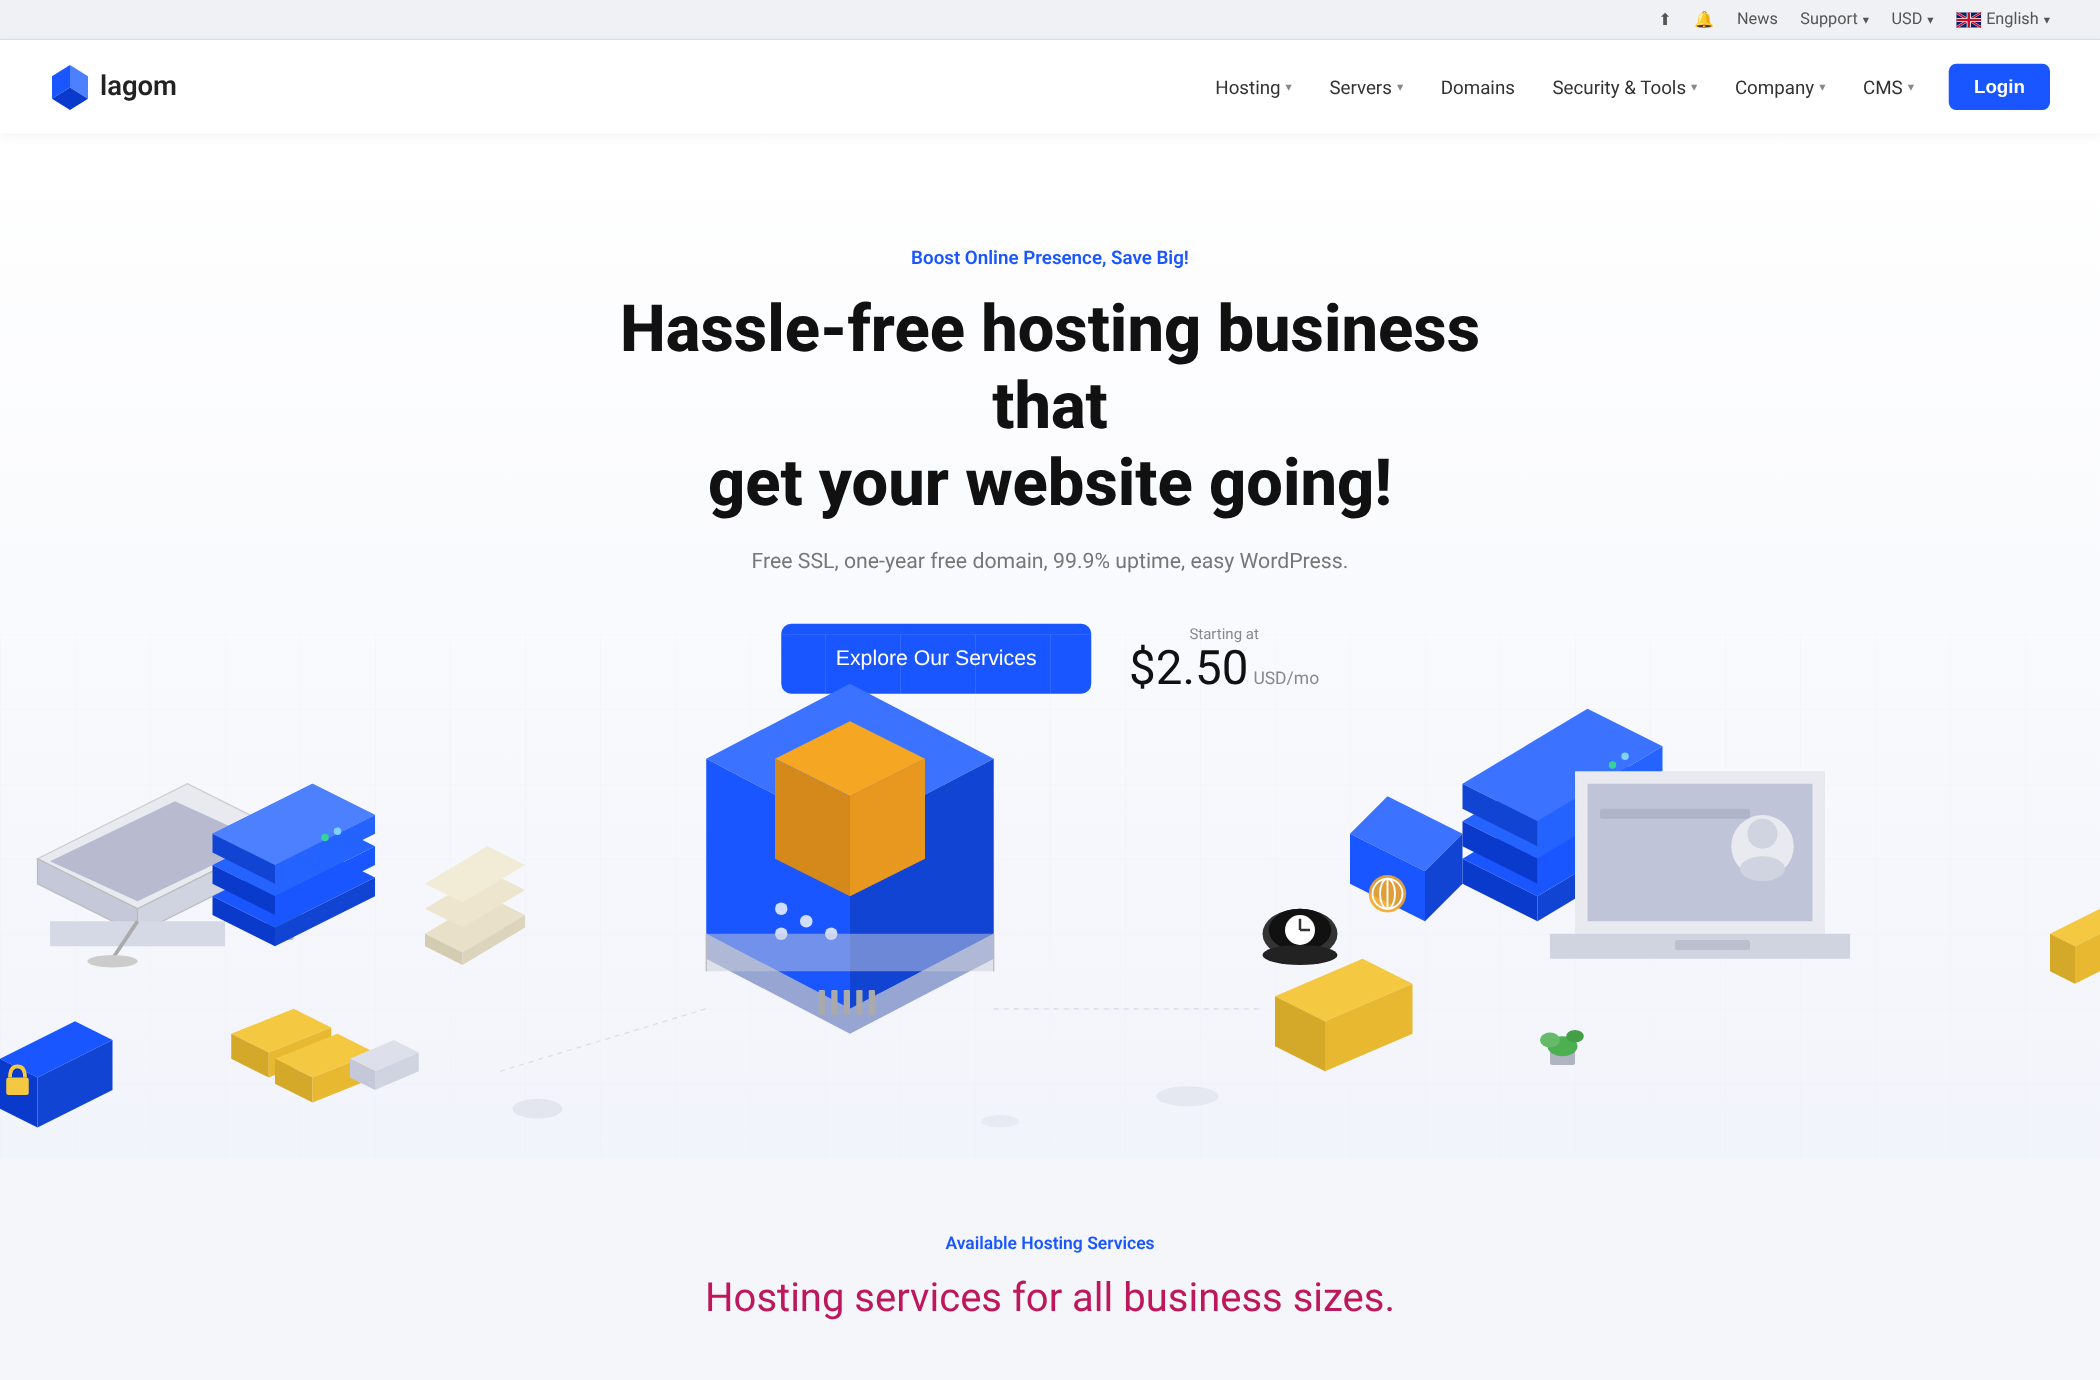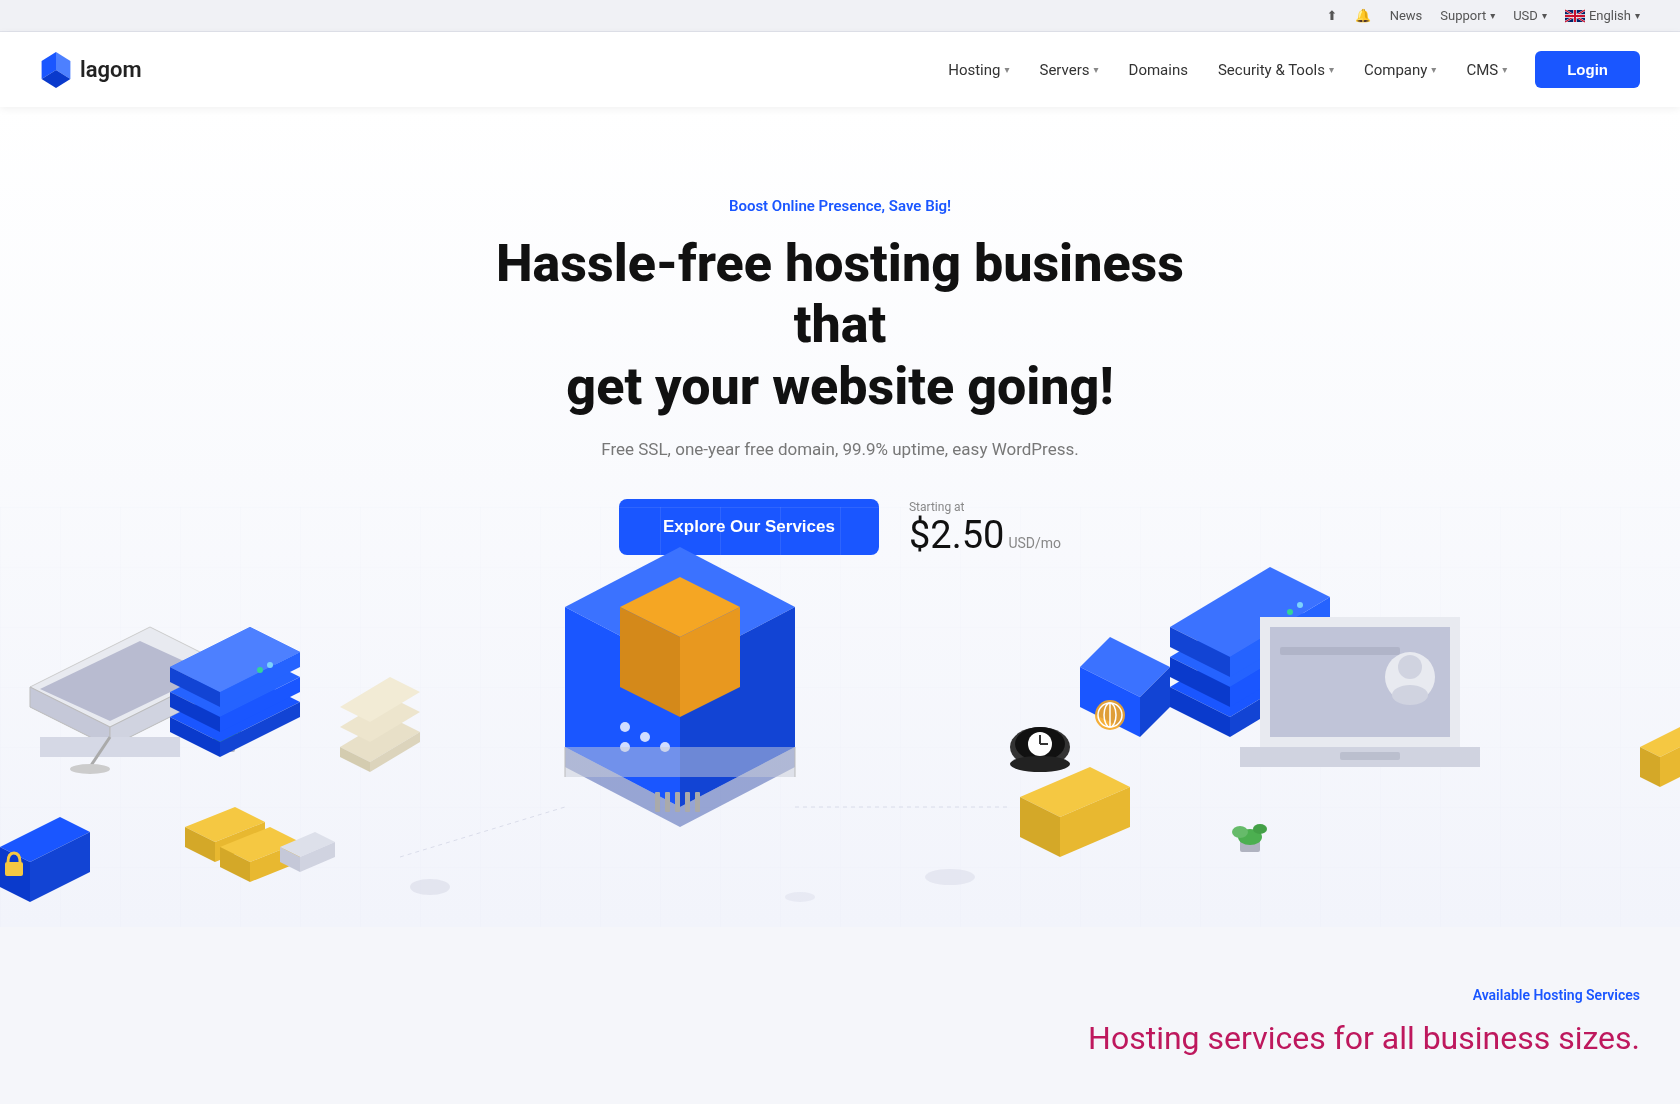--- a/index.html
+++ b/index.html
@@ -71,21 +71,21 @@
     }
     .nav-item .chevron {
       font-size: 10px;
       color: #888;
     }
     .login-btn {
       background: #1a56ff;
       color: #fff;
       border: none;
       border-radius: 6px;
-      padding: 10px 32px;
+      padding: 10px 20px;
       font-size: 15px;
       font-weight: 600;
       cursor: pointer;
       margin-left: 10px;
     }
 
     
     .hero {
       background: linear-gradient(180deg, #fff 0%, #f2f4fb 100%);
       min-height: 820px;
@@ -122,25 +122,25 @@
       gap: 30px;
       margin-bottom: 0;
     }
     .explore-btn {
       background: #1a56ff;
       color: #fff;
       border: none;
       border-radius: 8px;
       padding: 18px 44px;
       font-size: 17px;
-      font-weight: 700;
+      font-weight: 400;
       cursor: pointer;
     }
     .price-wrap {
-      text-align: left;
+      text-align: center;
     }
     .price-label {
       font-size: 12px;
       color: #888;
       display: block;
       margin-bottom: 2px;
     }
     .price-amount {
       font-size: 38px;
       font-weight: 400;
@@ -160,21 +160,21 @@
       left: 0;
       right: 0;
       height: 420px;
       pointer-events: none;
     }
 
     
     .bottom-section {
       background: #f5f6fa;
       padding: 60px 40px 40px;
-      text-align: right;
+      text-align: center;
     }
     .section-badge {
       font-size: 14px;
       font-weight: 600;
       color: #1a56ff;
       margin-bottom: 16px;
     }
     .section-title {
       font-size: 32px;
       font-weight: 400;

